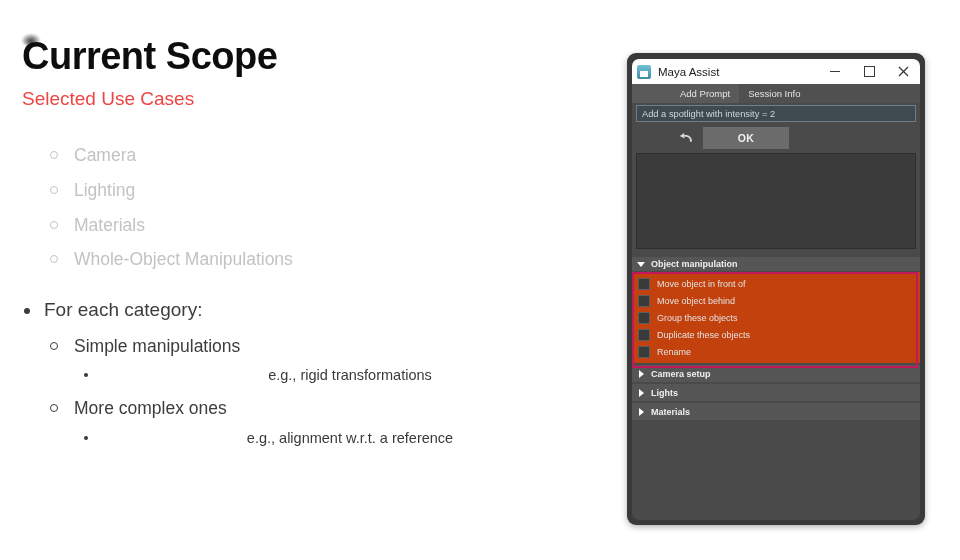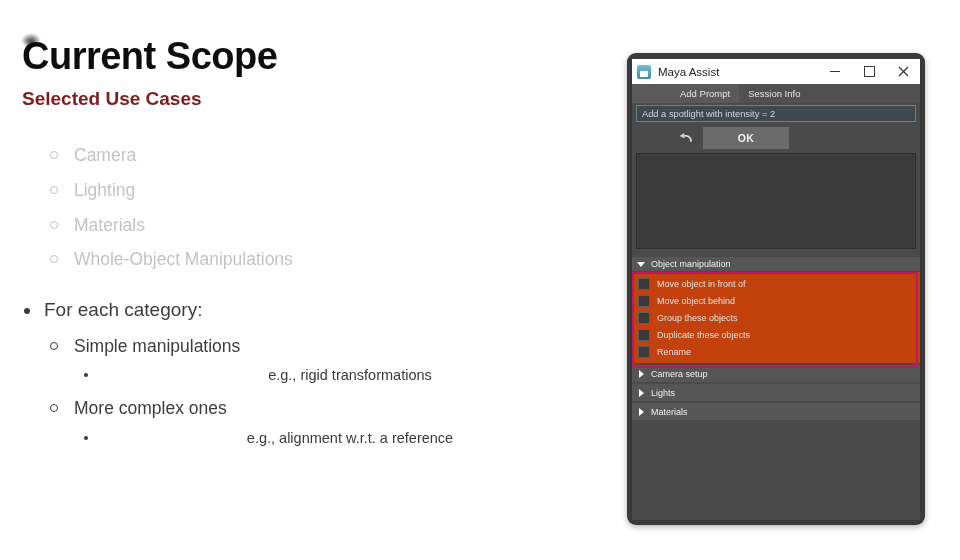--- a/index.html
+++ b/index.html
@@ -34,22 +34,22 @@
     left: 22px; top: 27px;
     font-size: 38px;
     font-weight: bold;
     color: #0d0d0d;
     letter-spacing: -0.5px;
   }
   .subtitle {
     position: absolute;
     left: 22px; top: 80px;
     font-size: 19px;
-    font-weight: bold;
-    color: #7f1d1d;
+    font-weight: normal;
+    color: #ef4444;
   }
 
   .outline { position: absolute; left: 18px; top: 124px; width: 580px; }
 
   .lvl1 {
     position: relative;
     font-size: 19px;
     color: #3d3d3d;
     padding-left: 26px;
     margin-bottom: 4px;
@@ -111,20 +111,21 @@
     overflow: hidden;
     padding: 6px 5px 5px 5px;
     box-sizing: border-box;
   }
   .win {
     width: 100%; height: 100%;
     background: #4a4a4a;
     display: flex;
     flex-direction: column;
     overflow: hidden;
+    border-radius: 7px;
   }
 
   .titlebar {
     height: 25px;
     background: #ffffff;
     display: flex;
     align-items: center;
     flex: 0 0 auto;
     padding-left: 5px;
   }
@@ -234,21 +235,21 @@
     height: 14px;
     background: #565656;
     display: flex;
     align-items: center;
     padding-left: 5px;
     margin-bottom: 1px;
   }
   .sec-header .tri { margin-right: 6px; }
   .sec-title {
     font-size: 9px;
-    font-weight: normal;
+    font-weight: bold;
     color: #efefef;
     white-space: nowrap;
   }
   .tri-down {
     width: 0; height: 0;
     border-left: 4px solid transparent;
     border-right: 4px solid transparent;
     border-top: 5px solid #ffffff;
   }
   .tri-right {

